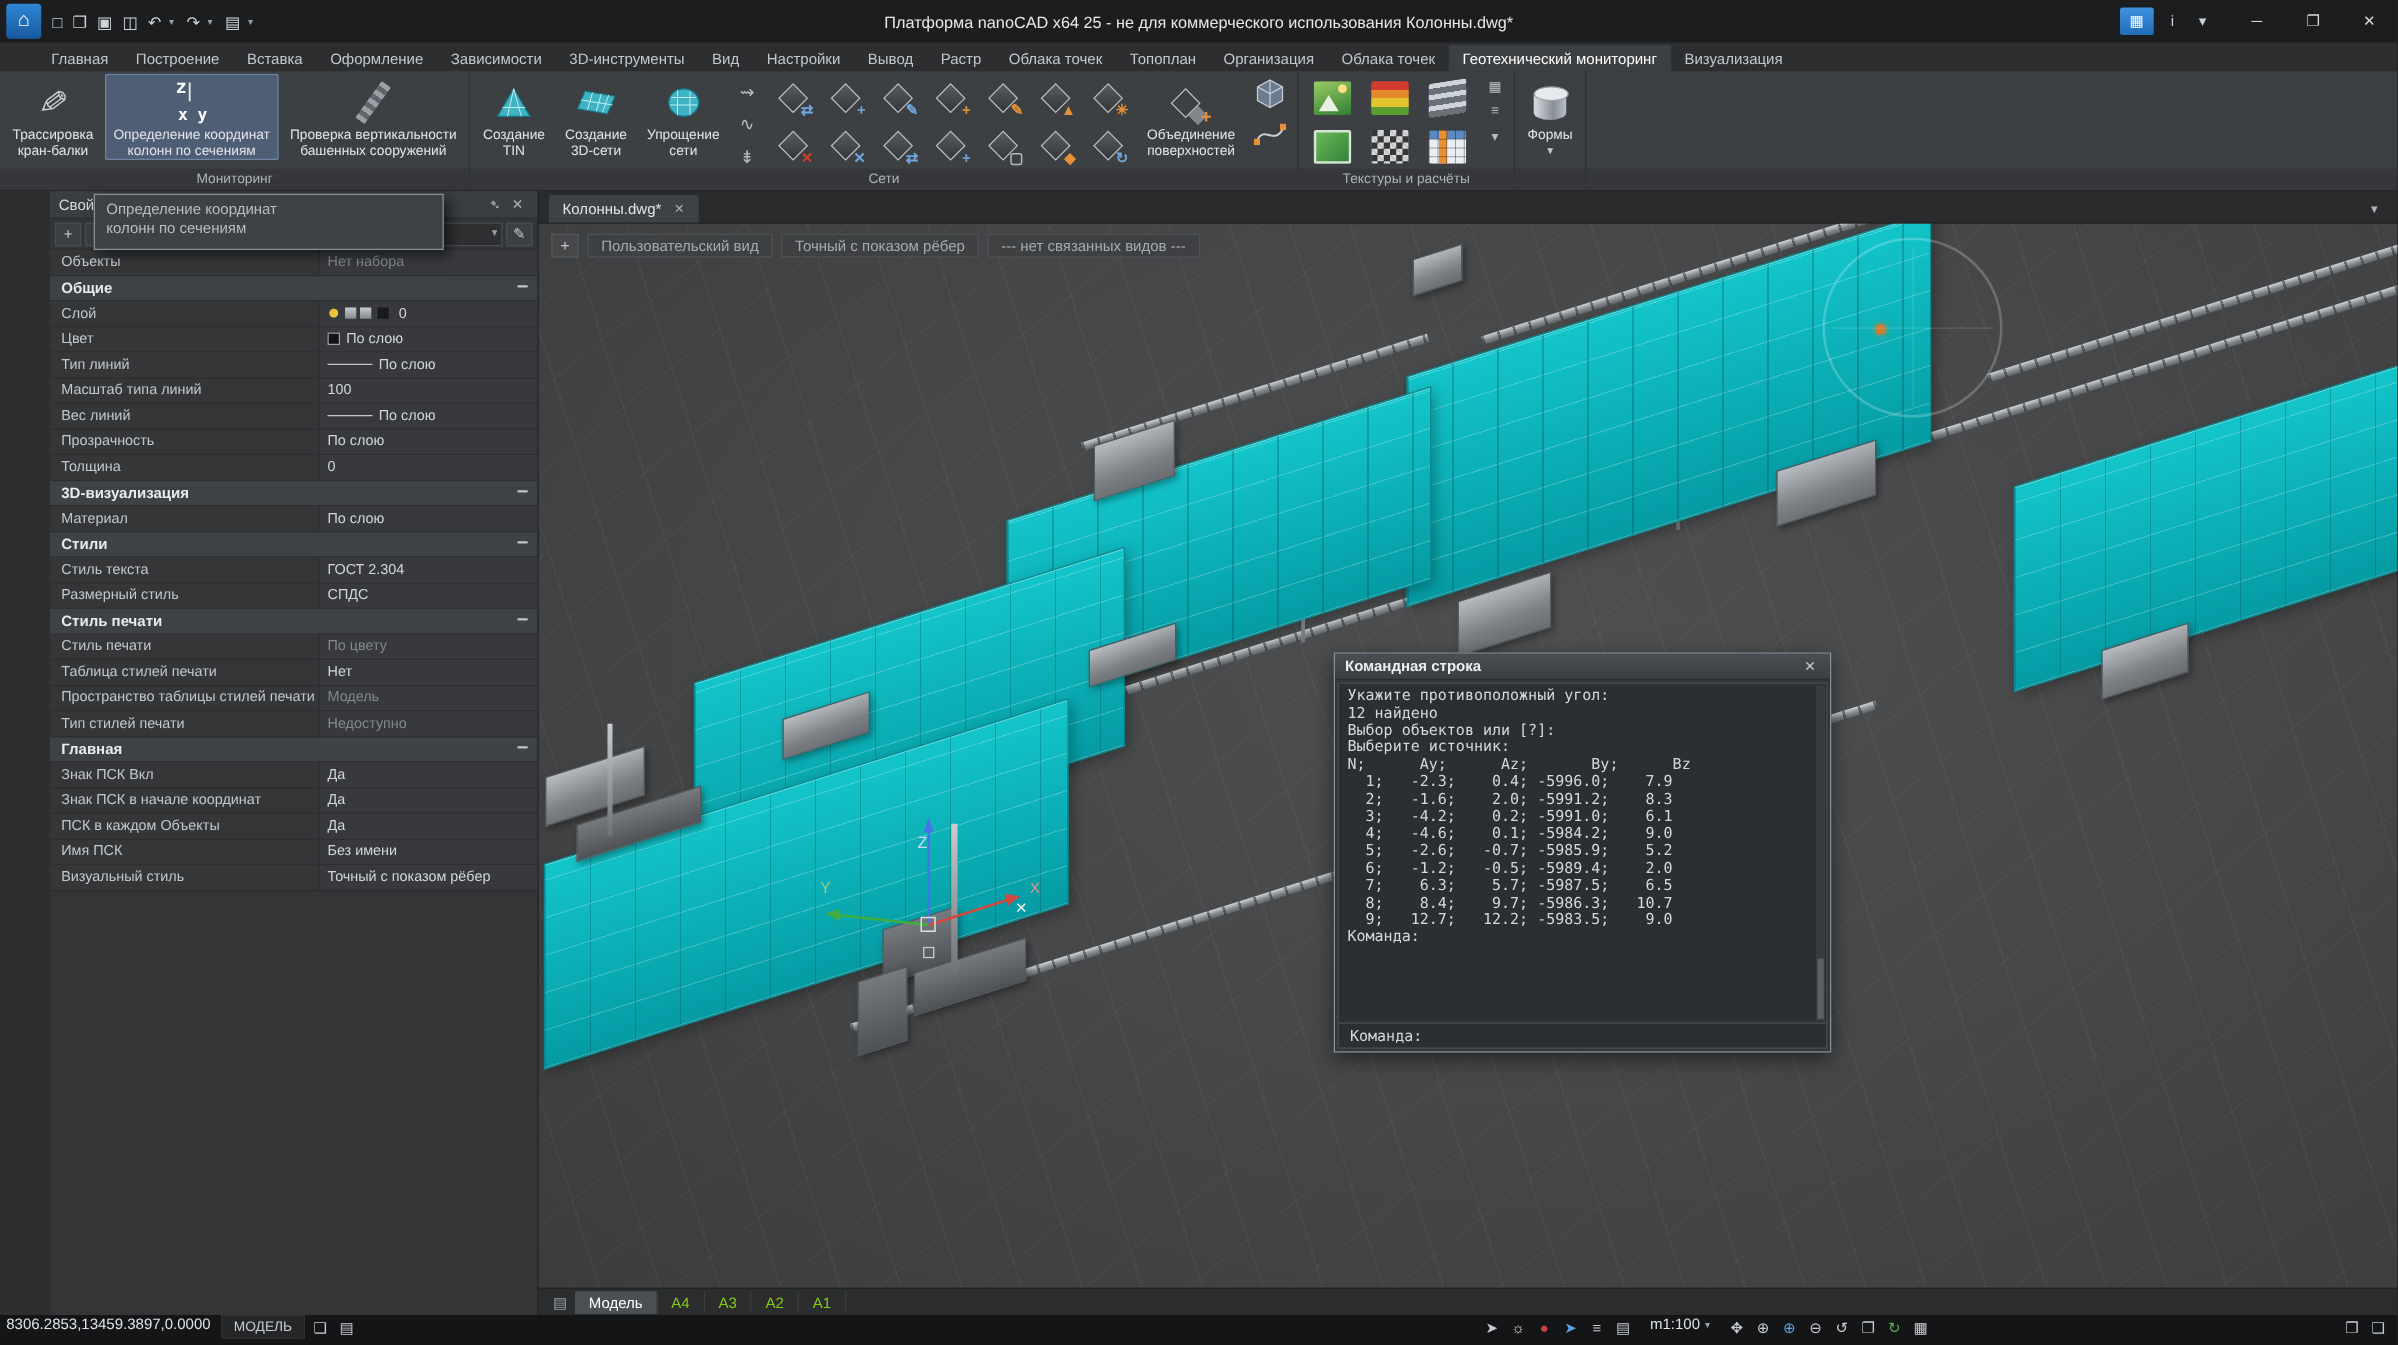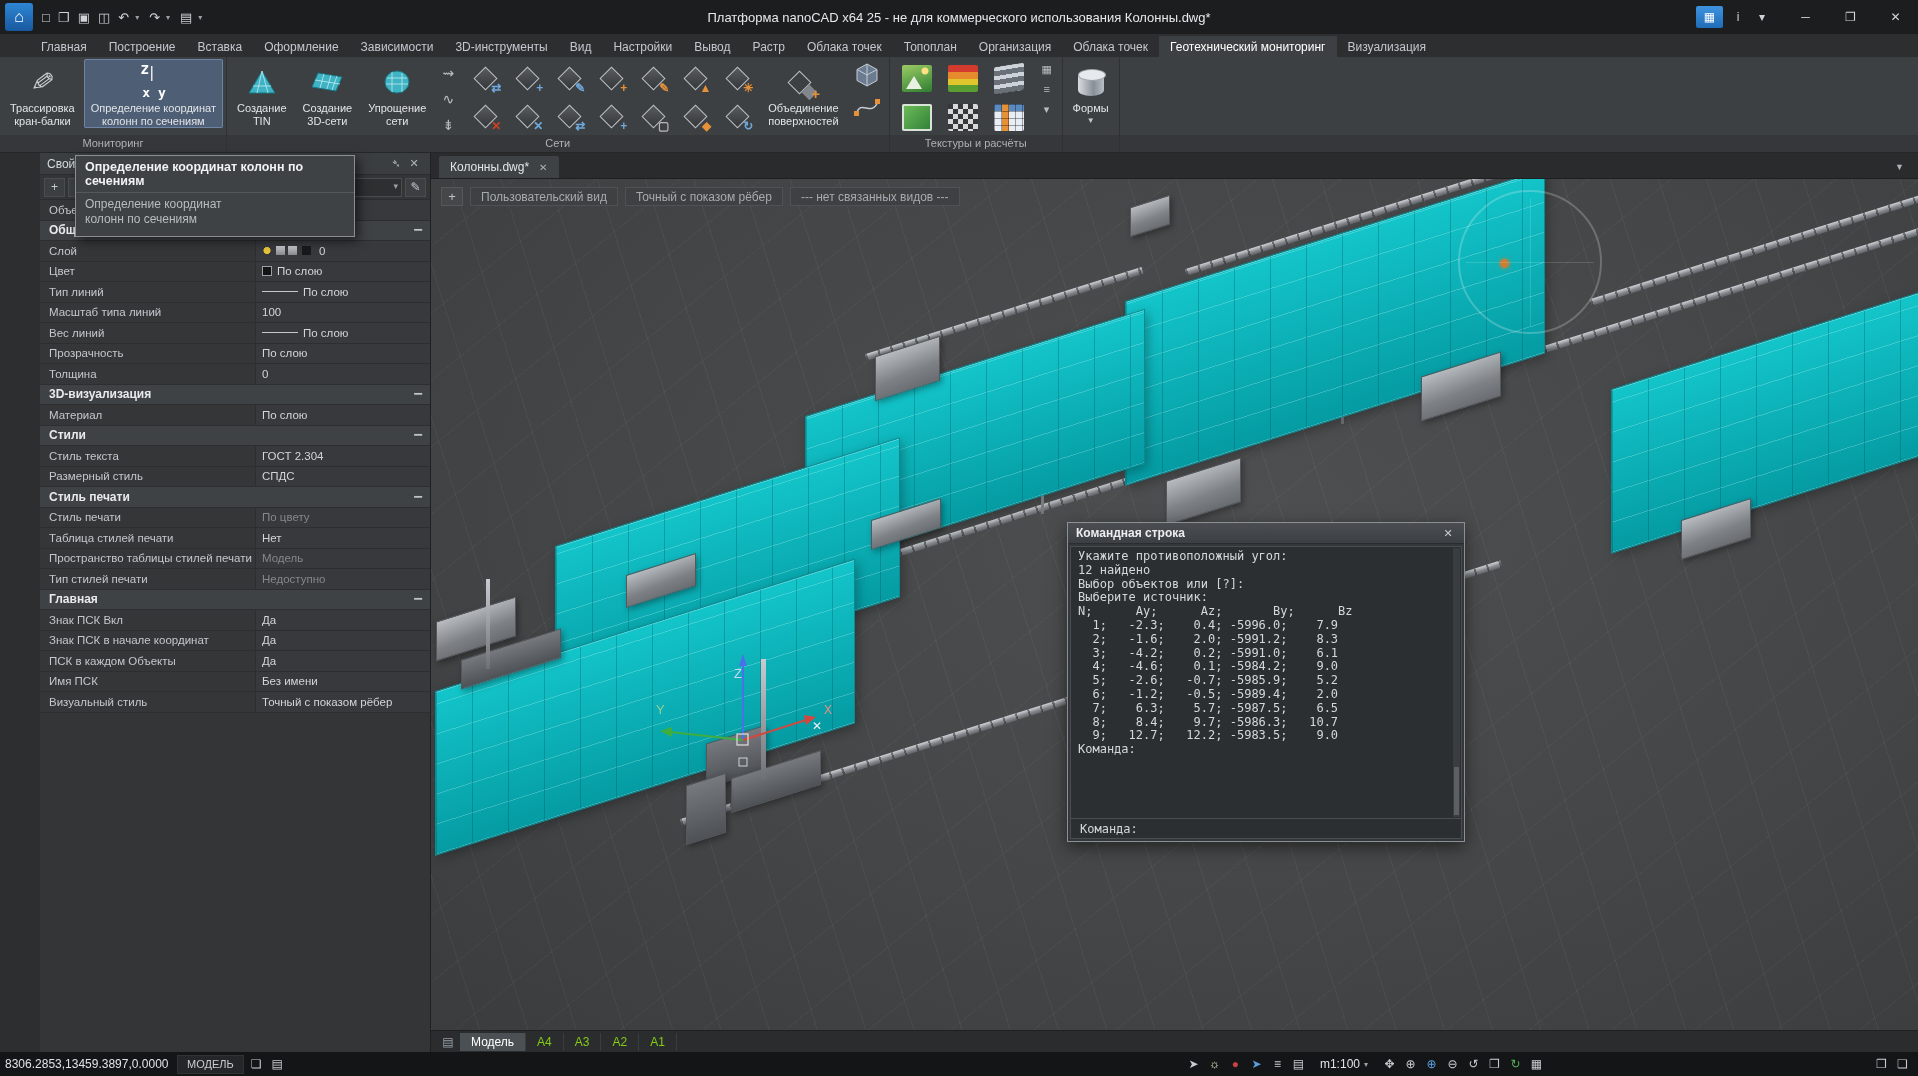--- a/index.html
+++ b/index.html
@@ -205,21 +205,21 @@
     background:#2c2f32; border:1px solid #4a4e52; border-top:none;
     font-family:"DejaVu Sans Mono",monospace; font-size:12px; color:#d4d8dc; }
 
   
   .layoutbar { height:22px; flex:0 0 auto; background:#2a2c2e; display:flex; align-items:center; padding-left:5px; border-top:1px solid #1e2022; }
   .lyicon { width:24px; color:#9aa0a6; font-size:12px; text-align:center; }
   .lytab { padding:2px 11px; font-size:12px; color:#84cc16; border-right:1px solid #3a3c3e; }
   .lytab.active { background:#4b5054; color:#ffffff; }
 
   
-  .statusbar { height:24px; flex:0 0 auto; background:#141517; display:flex; align-items:center; gap:2px; padding:0 5px; }
+  .statusbar { height:24px; flex:0 0 auto; background:#141517; display:flex; align-items:flex-start; gap:2px; padding:0 5px; }
   .coords { width:166px; flex:0 0 auto; color:#dfe3e7; font-size:12px; }
   .toggle { height:19px; padding:0 8px; display:flex; align-items:center; background:#242628; border:1px solid #303234;
     color:#c0c4c8; font-size:11px; border-radius:1px; white-space:nowrap; }
   .toggle.on { background:#1f5f9e; border-color:#2a6cb0; color:#ffffff; }
   .modelbtn { height:19px; padding:0 9px; display:flex; align-items:center; background:#242628; border:1px solid #303234;
     color:#c8ccd0; font-size:11px; margin-left:4px; white-space:nowrap; }
   .sicon { min-width:21px; height:19px; display:flex; align-items:center; justify-content:center; font-size:12px; }
   .sp { flex:1; }
   .sp2 { width:320px; flex:0 0 auto; }
   .scale { display:flex; align-items:center; gap:4px; color:#dfe3e7; font-size:12px; padding:0 9px; white-space:nowrap; }
@@ -292,20 +292,27 @@
               <span>кран-балки</span>
             </div>
         </div>
           <div class="bigbtn active xyz" data-name="column-coordinates-button">
           <div class="ic" data-name="button-icon"></div>
           <div class="lbl">
               <span>Определение координат</span>
               <span>колонн по сечениям</span>
             </div>
         </div>
+          <div class="bigbtn tower" data-name="tower-verticality-button">
+          <div class="ic" data-name="button-icon"></div>
+          <div class="lbl">
+              <span>Проверка вертикальности</span>
+              <span>башенных сооружений</span>
+            </div>
+        </div>
         </div>
       <div class="rg-label" data-name="group-label-monitoring">Мониторинг</div>
     </div>
 
     <div class="rgroup" data-name="ribbon-group-networks">
       <div class="rg-body">
         <div class="bigbtn" data-name="create-tin-button">
           <div class="ic" data-name="tin-surface-icon">
             <svg width="30" height="26">
                 <path d="M15 2 28 24 2 24z" fill="#3fb3c4" stroke="#177684"></path>
@@ -840,19 +847,18 @@
       </span>
     <span class="sp2"></span>
     <span style="display:flex">
 
     <span class="sicon" data-name="cascade-windows-icon" style="color: rgb(200, 204, 208);">❒</span>
         <span class="sicon" data-name="tile-windows-icon" style="color: rgb(200, 204, 208);">❏</span>
       </span>
   </div>
 
   <div class="tooltip" data-name="ribbon-tooltip">
-    <div class="tt-title" data-name="tooltip-title">Определение координат колонн по сечениям</div>
     <div class="tt-body" data-name="tooltip-body">
       <span>Определение координат</span>
       <span>колонн по сечениям</span>
     </div>
   </div>
 </div>
 
 </body></html>

